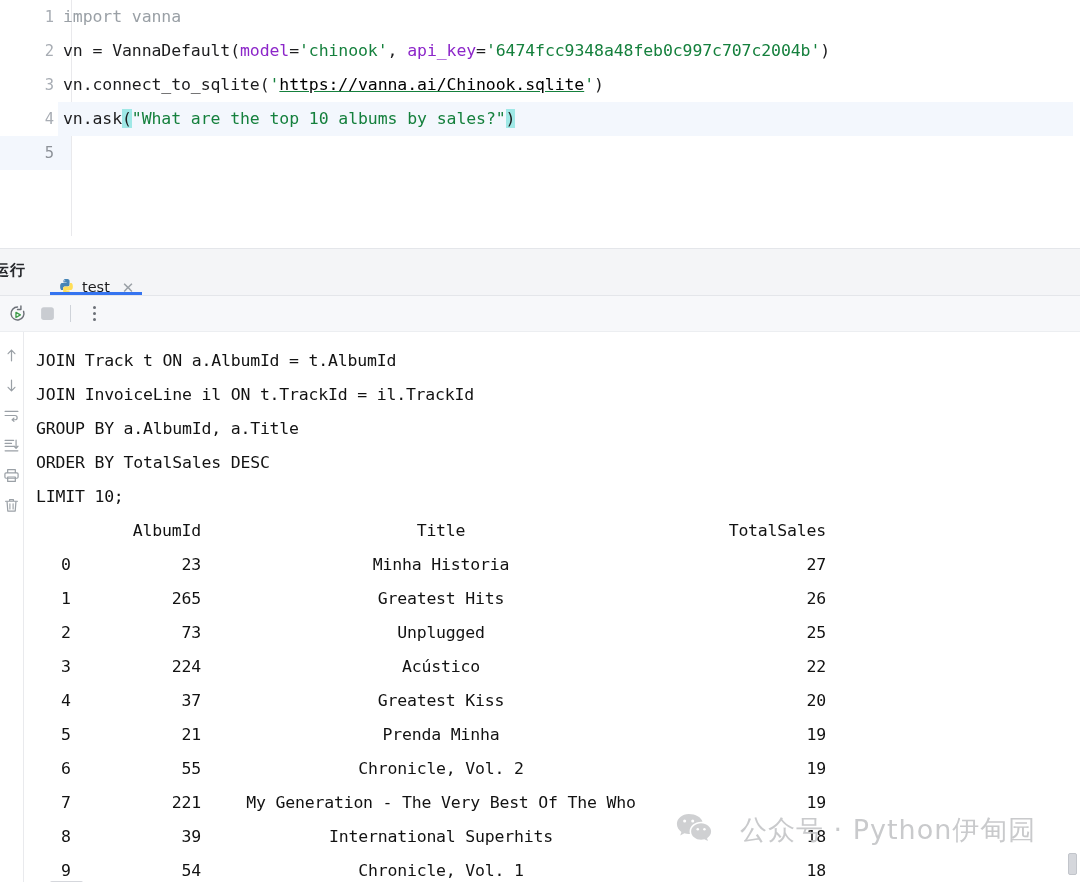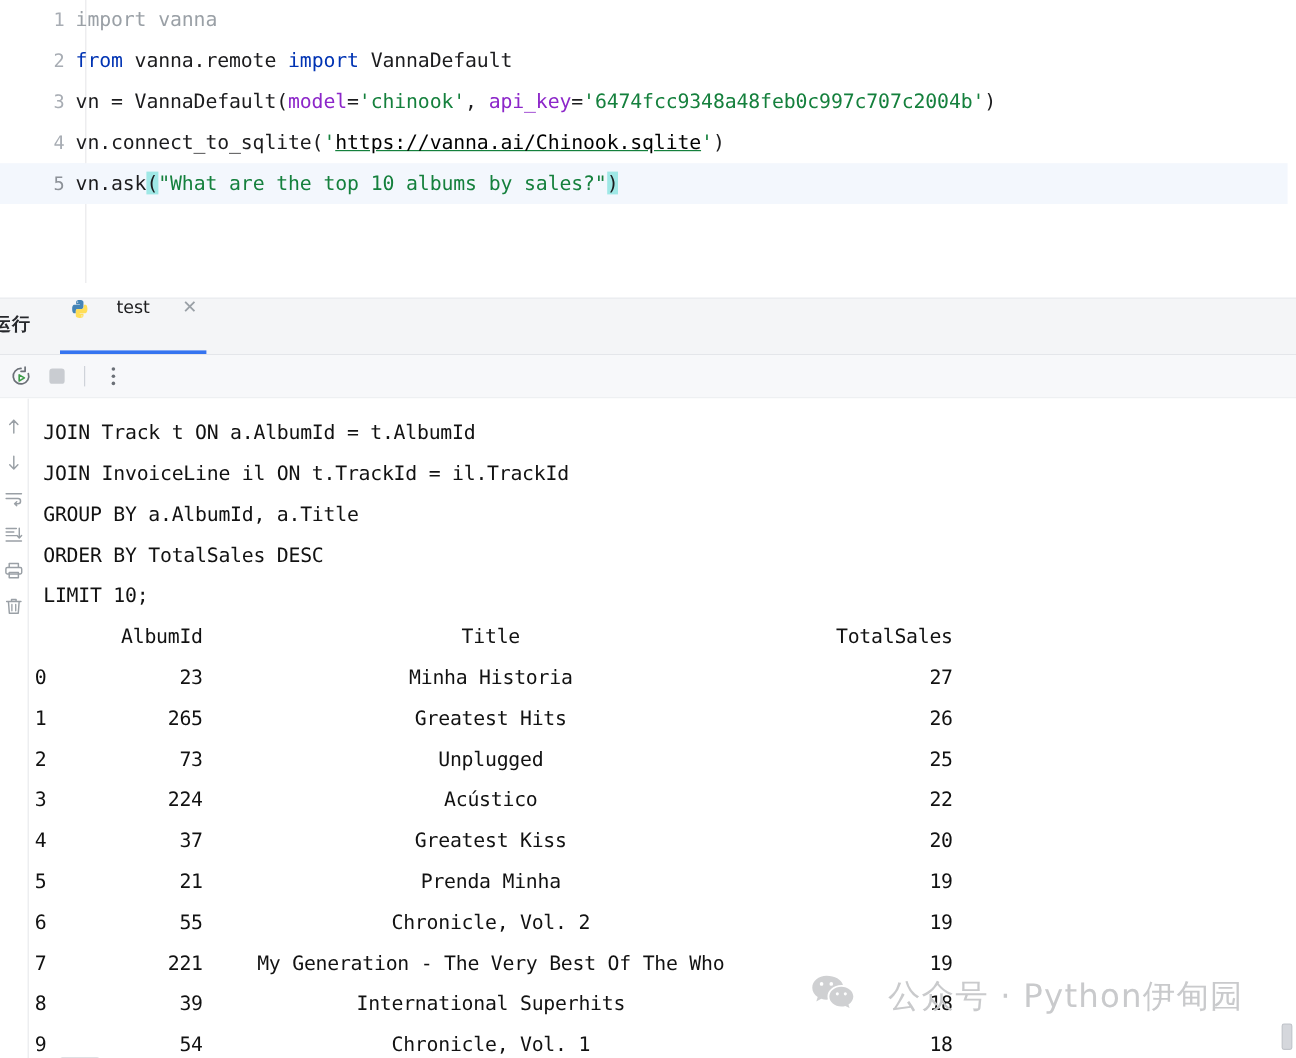--- a/index.html
+++ b/index.html
@@ -99,22 +99,22 @@
     font-family: "DejaVu Sans", sans-serif;
     font-weight: 600;
     letter-spacing: 1px;
   }
   .tab {
     position: absolute;
     left: 50px;
     top: 0;
     height: 46px;
     display: flex;
-    align-items: flex-start;
-    gap: 22px;
+    align-items: flex-end;
+    gap: 7px;
     padding: 0 8px;
     box-sizing: border-box;
   }
   .tab::after {
     content: "";
     position: absolute;
     left: 0; right: 0; bottom: 0;
     height: 3px;
     background: #3574f0;
   }
@@ -197,21 +197,21 @@
     padding-left: 11px;
     letter-spacing: -0.2px;
   }
   .tbl-row {
     height: 34px;
     line-height: 34px;
     font-family: "DejaVu Sans Mono", monospace;
     font-size: 16.5px;
     color: #121212;
     display: flex;
-    padding-left: 4px;
+    padding-left: 36px;
     letter-spacing: -0.2px;
     white-space: pre;
   }
   .c-idx   { width: 30px;  text-align: left; }
   .c-id    { width: 110px; text-align: right; }
   .c-title { width: 480px; text-align: center; }
   .c-sales { width: 145px; text-align: right; }
 
   
   .h-scroll {
@@ -269,21 +269,20 @@
 <div class="editor">
   <div class="editor-gutter" id="gutter">
       <div class="gutter-line">1</div>
       <div class="gutter-line">2</div>
       <div class="gutter-line">3</div>
       <div class="gutter-line">4</div>
       <div class="gutter-line active hl-row">5</div>
     </div>
   <div class="editor-code" id="codearea">
       <div class="code-line"><span class="tok-dim">import vanna</span></div>
-      <div class="code-line"><span class="tok-kw">from</span><span> vanna.remote </span><span class="tok-kw">import</span><span> VannaDefault</span></div>
       <div class="code-line"><span>vn = VannaDefault(</span><span class="tok-named">model</span><span>=</span><span class="tok-str">'chinook'</span><span>, </span><span class="tok-named">api_key</span><span>=</span><span class="tok-str">'6474fcc9348a48feb0c997c707c2004b'</span><span>)</span></div>
       <div class="code-line"><span>vn.connect_to_sqlite(</span><span class="tok-str">'</span><span class="tok-url">https://vanna.ai/Chinook.sqlite</span><span class="tok-str">'</span><span>)</span></div>
       <div class="code-line highlighted"><span>vn.ask</span><span class="tok-brace">(</span><span class="tok-str">"What are the top 10 albums by sales?"</span><span class="tok-brace">)</span></div>
     </div>
 </div>
 
 <div class="run-panel">
 
   <div class="tabbar">
     <div class="run-label">运行</div>

